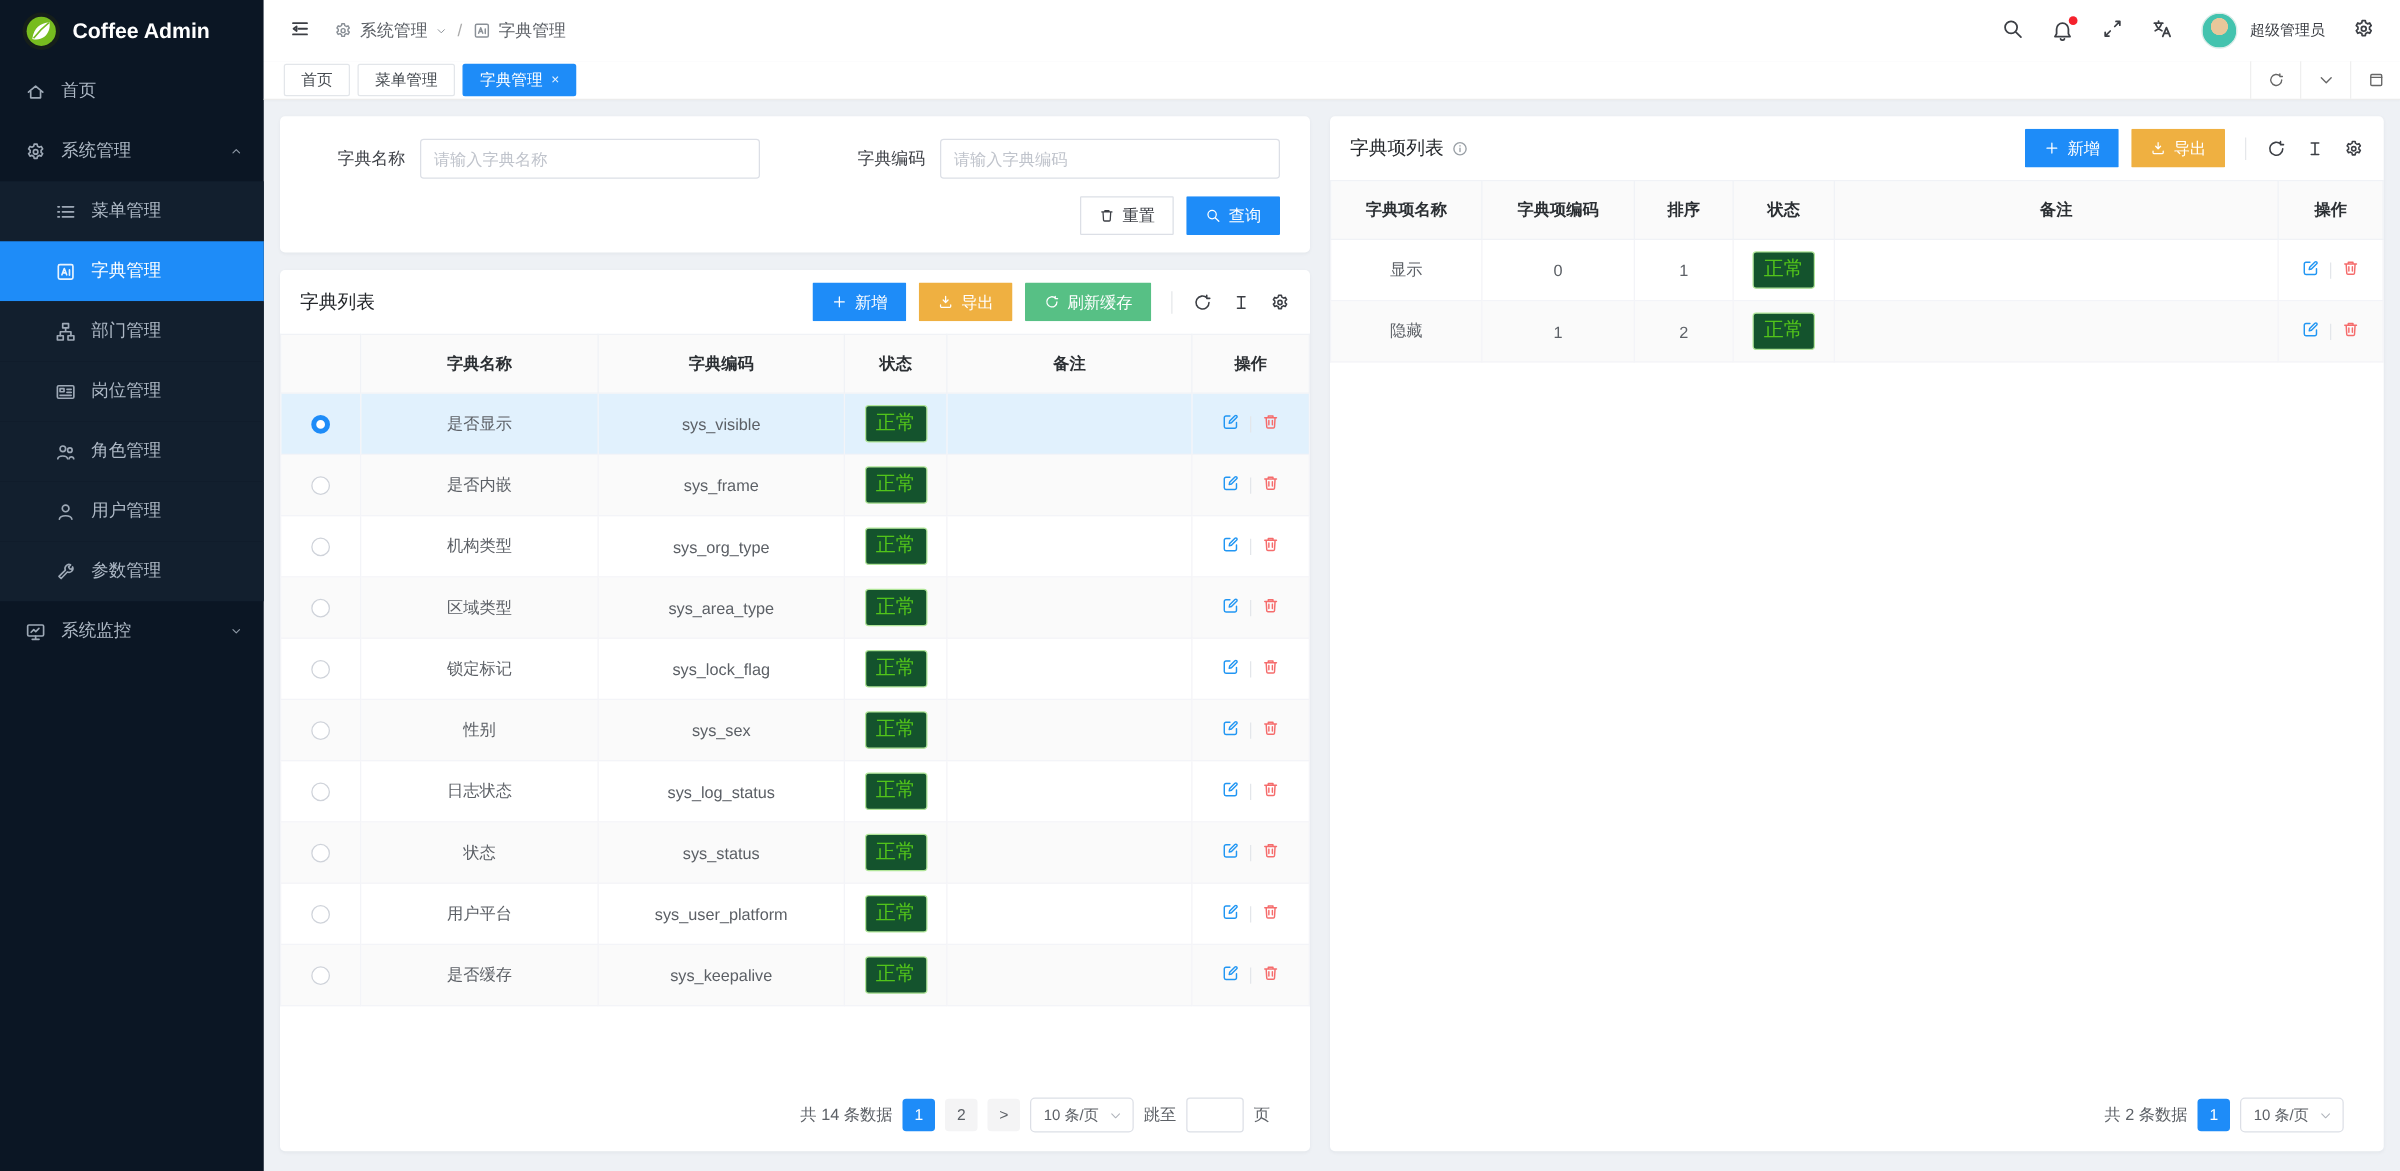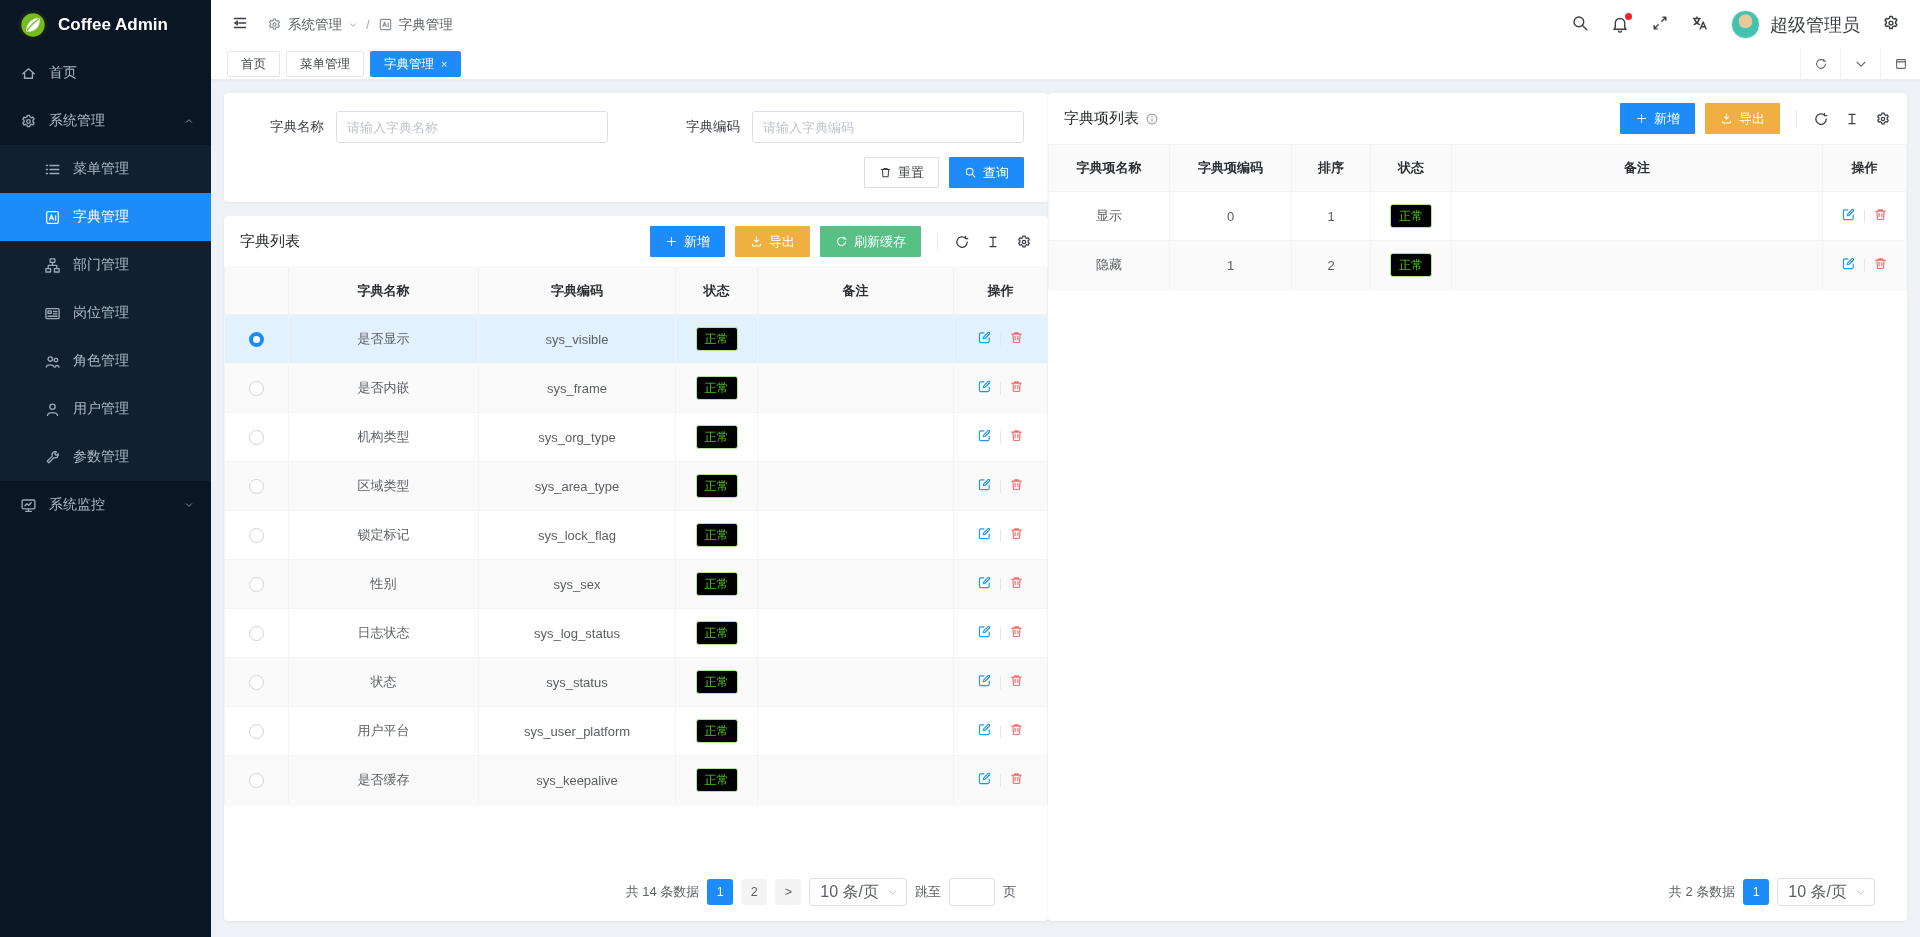--- a/index.html
+++ b/index.html
@@ -24,32 +24,32 @@
   .topbar { height:49px; background:#fff; display:flex; align-items:center; padding:0 20px; flex:none; }
   .topbar .ic { width:18px; height:18px; color:#3c3f45; cursor:pointer; }
   .crumbs { display:flex; align-items:center; gap:8px; margin-left:18px; color:#5c6066; font-size:13.5px; }
   .crumbs .ic { width:15px; height:15px; color:#8a9097; }
   .crumb { display:flex; align-items:center; gap:6px; cursor:pointer; }
   .crumb-sep { color:#aaa; }
   .top-right { margin-left:auto; display:flex; align-items:center; gap:22px; }
   .bell-wrap { position:relative; display:flex; }
   .bell-dot { position:absolute; top:-3px; right:-3px; width:7px; height:7px; border-radius:50%; background:#f5222d; }
   .avatar { width:29px; height:29px; border-radius:50%; background:radial-gradient(circle at 50% 38%, #e8c79a 0 31%, #43c3ae 33%); border:1px solid #d9ece8; }
-  .username { font-size:18px; color:#3c3f45; margin-left:-12px; }
+  .username { font-size:12px; color:#3c3f45; margin-left:-12px; }
 
   .tabbar { height:31px; background:#fff; border-bottom:1px solid #ececec; display:flex; align-items:center; padding-left:10px; flex:none; box-shadow:0 1px 2px rgba(0,0,0,.03); }
   .tab { height:26px; display:flex; align-items:center; gap:7px; padding:0 13px; border:1px solid #e3e6ea; background:#fff; font-size:12.5px; color:#454a50; margin-left:6px; cursor:pointer; border-radius:2px; }
   .tab.active { background:#1e8cf8; border-color:#1e8cf8; color:#fff; }
   .tab .tab-close { font-size:11px; opacity:.9; }
   .tab-tools { margin-left:auto; display:flex; height:100%; }
   .tab-tool { width:40px; height:100%; display:flex; align-items:center; justify-content:center; border-left:1px solid #efefef; color:#666; cursor:pointer; }
   .tab-tool .ic { width:14px; height:14px; }
 
   
-  .content { flex:1; display:flex; padding:13px 13px 16px; min-height:0; }
+  .content { flex:1; display:flex; gap:16px; padding:13px 13px 16px; min-height:0; }
   .col-left { width:824px; flex:none; display:flex; flex-direction:column; gap:14px; min-height:0; }
   .col-right { flex:1; min-width:0; display:flex;justify-content:center; }
   .card { background:#fff; border-radius:4px; box-shadow:0 1px 3px rgba(15,35,64,.05); }
 
   
   .search-card { padding:18px 24px 14px; flex:none; }
   .form-row { display:flex; align-items:center; }
   .field { display:flex; align-items:center; }
   .field + .field { margin-left:56px; }
   .field-label { width:76px; text-align:right; margin-right:12px; font-size:13.5px; color:#3c3f45; }
@@ -73,30 +73,30 @@
   .tool-icons { display:flex; align-items:center; gap:15px; color:#3c3f45; }
   .tool-icons .ic { width:16px; height:16px; cursor:pointer; }
 
   table { width:100%; border-collapse:collapse; table-layout:fixed; }
   th { background:#fafafa; height:47px; font-size:13px; color:#2b2f33; font-weight:bold; border:1px solid #f0f2f6; }
   td { height:49px; text-align:center; font-size:13px; color:#5c6066; border:1px solid #f3f4f8; border-left:1px solid #f3f4f8; }
   tr.stripe td { background:#fafafa; }
   tr.selected td { background:#e1f1fd; }
   .radio { width:15px; height:15px; border:1px solid #cfd3da; border-radius:50%; display:inline-block; background:#fff; vertical-align:middle; cursor:pointer; }
   .radio.checked { border:4.5px solid #1e8cf8; }
-  .badge-ok { display:inline-block; padding:2px 8px; font-size:12px; color:#52c41a; border:1px solid #b0e598; background:#000000; border-radius:3px; line-height:1.5; }
+  .badge-ok { display:inline-block; padding:2px 8px; font-size:16px; color:#52c41a; border:1px solid #b0e598; background:#14532d; border-radius:3px; line-height:1.5; }
   .op-cell { display:flex; align-items:center; justify-content:center; gap:8px; height:100%; }
   .op-edit { color:#2196f3; cursor:pointer; } .op-del { color:#f56c6c; cursor:pointer; }
   .op-cell .ic { width:15px; height:15px; }
   .op-sep { width:1px; height:13px; background:#e3e6ea; }
 
   .pager { margin-top:auto; display:flex; align-items:center; justify-content:flex-end; gap:8px; padding:13px 32px 15px; font-size:13px; color:#5c6066; flex:none; }
   .page-btn { min-width:26px; height:26px; display:inline-flex; align-items:center; justify-content:center; background:#f4f4f5; border-radius:3px; font-size:12.5px; color:#5c6066; cursor:pointer; padding:0 6px; }
   .page-btn.active { background:#1e8cf8; color:#fff; }
-  .size-select { height:28px; display:inline-flex; align-items:center; gap:8px; border:1px solid #dcdfe6; border-radius:4px; padding:0 8px 0 10px; font-size:16px; color:#5c6066; cursor:pointer; background:#fff; }
+  .size-select { height:28px; display:inline-flex; align-items:center; gap:8px; border:1px solid #dcdfe6; border-radius:4px; padding:0 8px 0 10px; font-size:12px; color:#5c6066; cursor:pointer; background:#fff; }
   .size-select .ic { width:11px; height:11px; color:#b0b4bb; }
   .jump-input { width:46px; height:28px; border:1px solid #dcdfe6; border-radius:3px; outline:none; text-align:center; font-family:inherit; }
 </style>
 </head>
 <body>
 
 <aside class="sidebar">
   <div class="logo">
     <span class="logo-badge">
       <svg viewBox="0 0 16 16" width="26" height="26">

